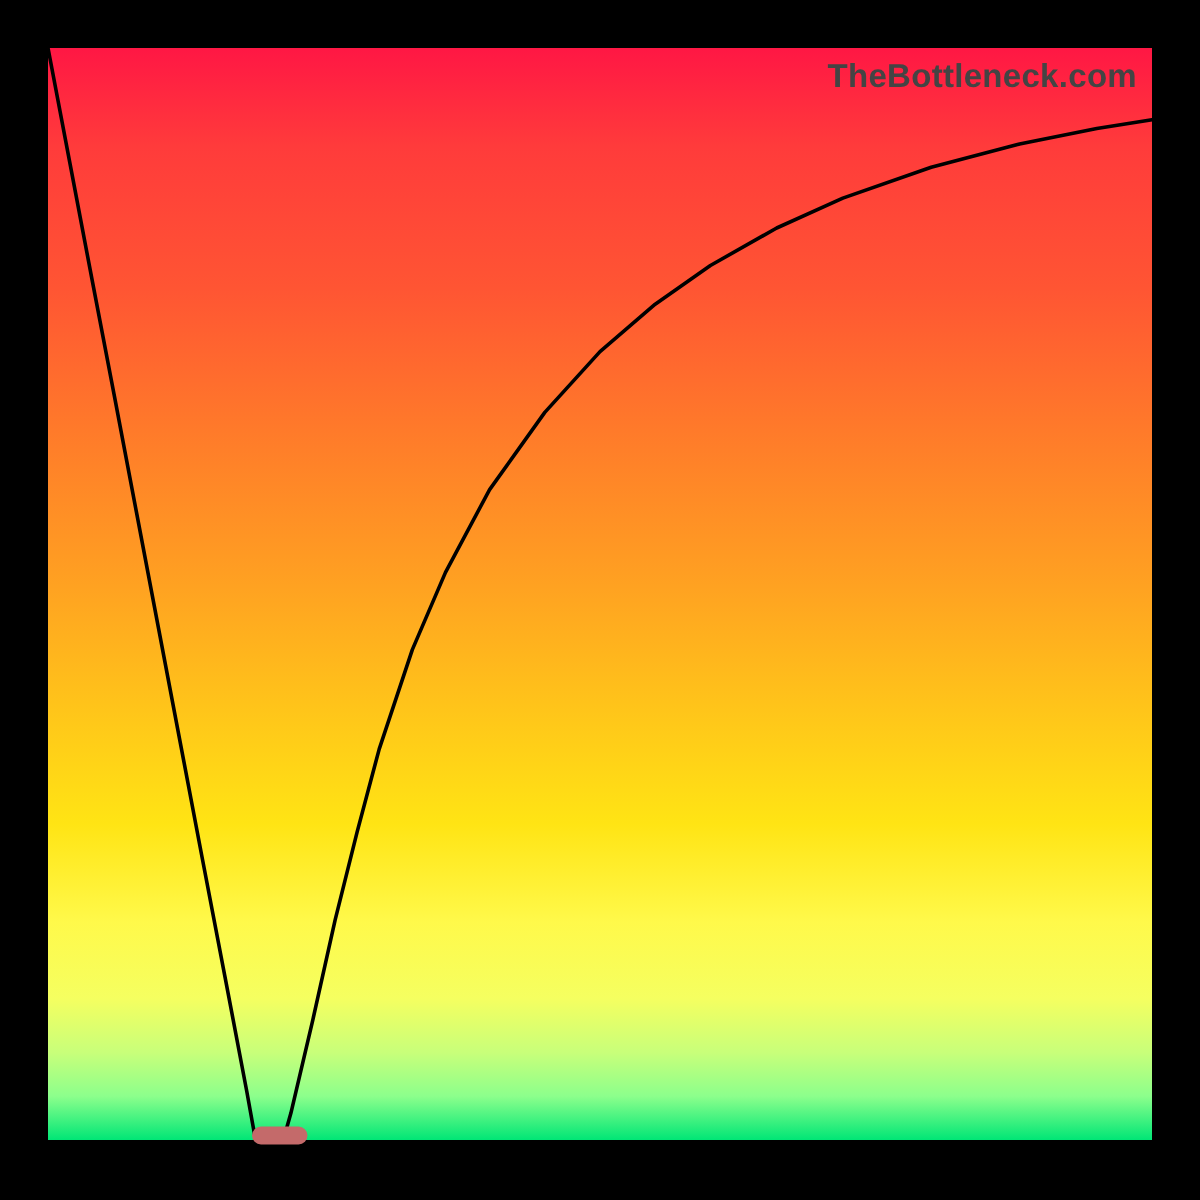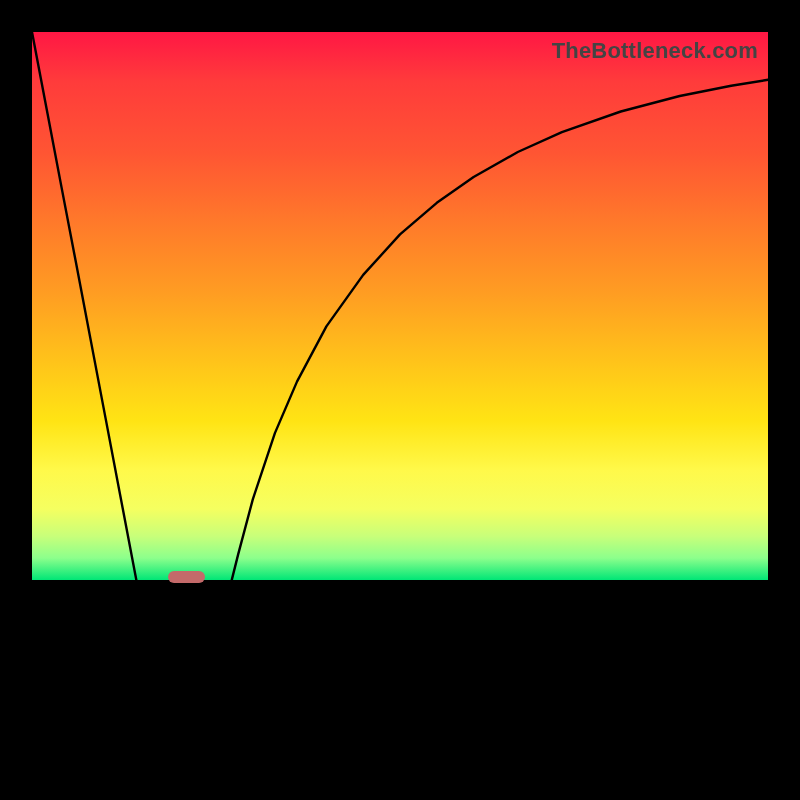--- a/index.html
+++ b/index.html
@@ -17,21 +17,21 @@
     left: 0;
     width: 800px;
     height: 800px;
     background: #000;
   }
   .plot {
     position: absolute;
     top: 32px;
     left: 32px;
     width: 736px;
-    height: 548px;
+    height: 728px;
     background: linear-gradient(
       to bottom,
       #ff1744 0%,
       #ff3b3b 9%,
       #ff5533 22%,
       #ff7a2a 35%,
       #ff9e22 48%,
       #ffc31a 60%,
       #ffe414 71%,
       #fff94a 80%,

